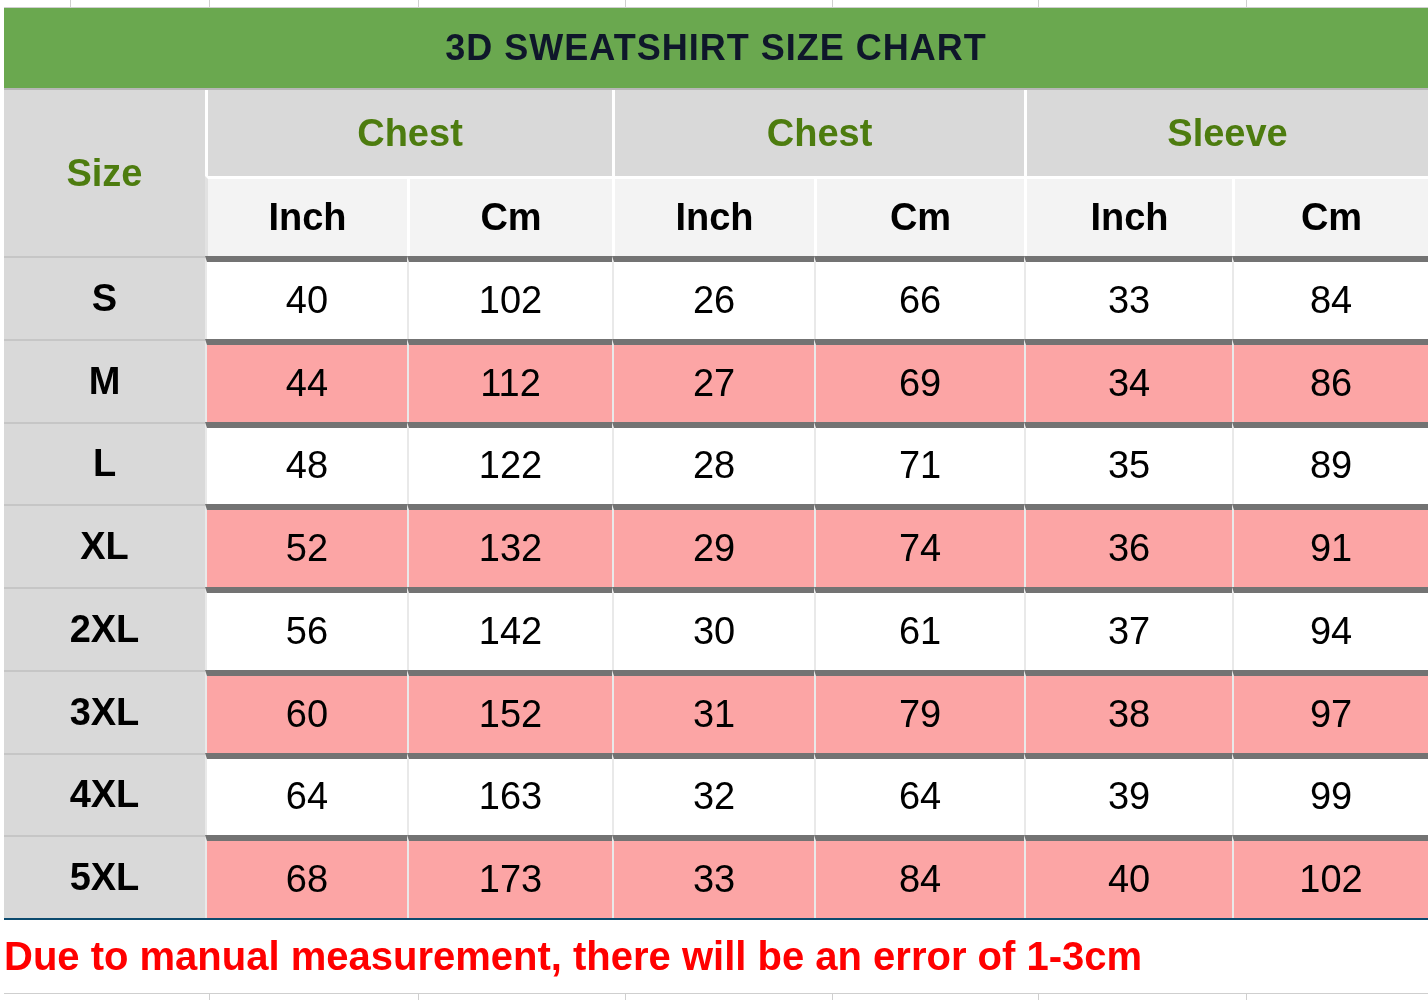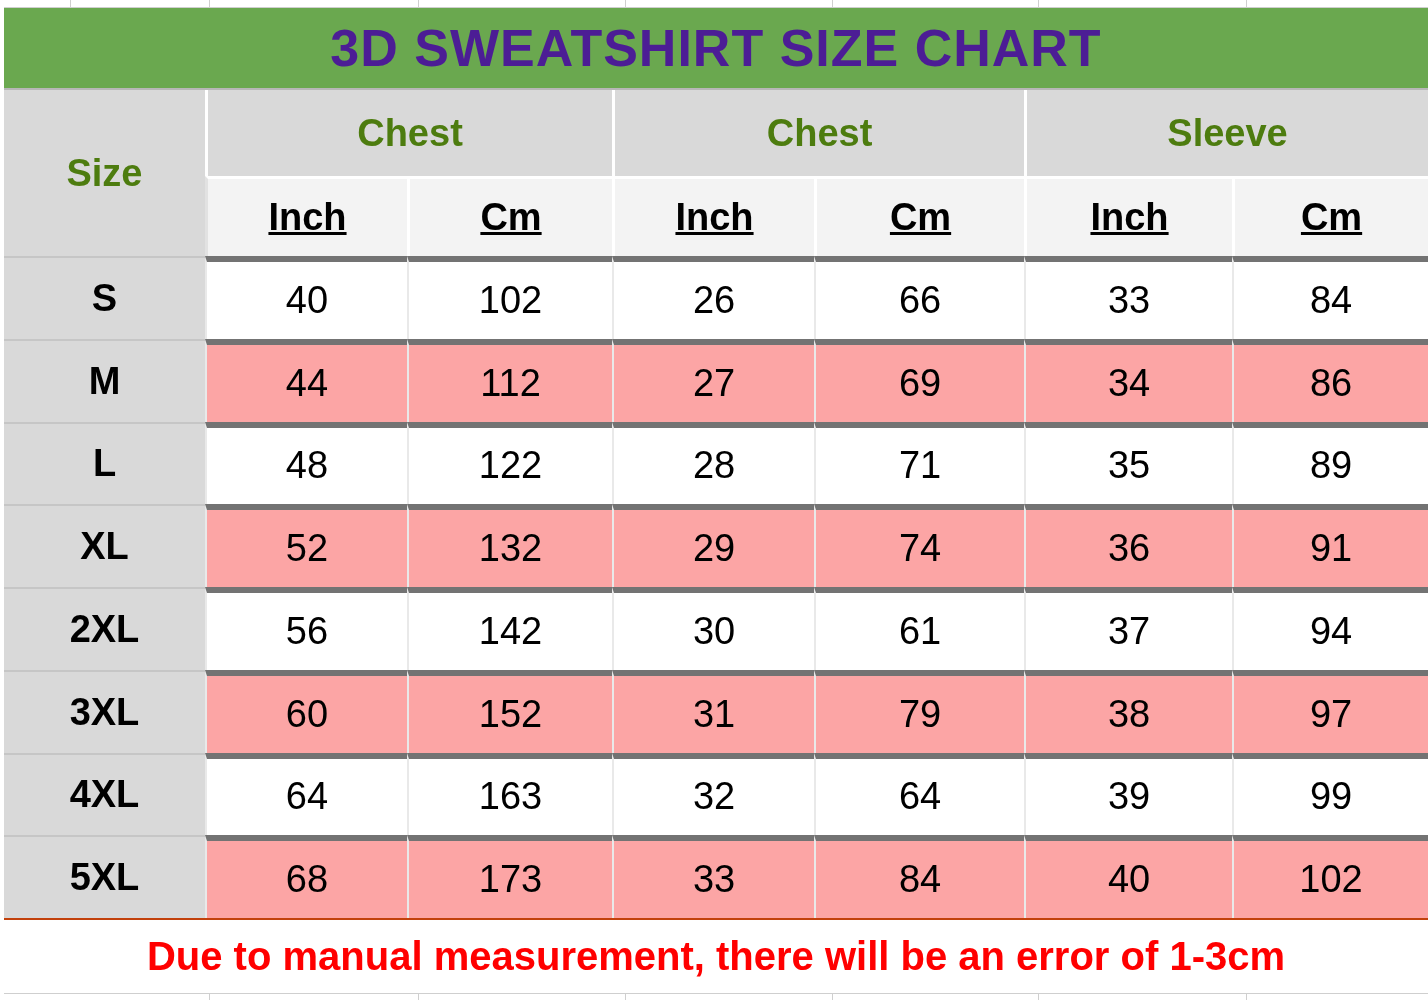--- a/index.html
+++ b/index.html
@@ -34,22 +34,22 @@
   .banner {
     width: 1424px;
     height: 82px;
     background: #6aa84f;
     border-bottom: 2px solid #b7b7b7;
     display: flex;
     align-items: center;
     justify-content: center;
   }
   .banner .title {
-    color: #4c1d95;
-    font-size: 52px;
+    color: #0f172a;
+    font-size: 36px;
     font-weight: bold;
     letter-spacing: 1px;
     white-space: nowrap;
   }
 
   
   table.size-chart {
     width: 1424px;
     table-layout: fixed;
     border-collapse: separate;
@@ -78,21 +78,20 @@
     color: #4d7c0f;
     border-left: 3px solid #ffffff;
   }
   th.unit-head {
     background: #f3f3f3;
     font-size: 38px;
     font-weight: bold;
     color: #000;
     border-left: 3px solid #ffffff;
     border-top: 3px solid #ffffff;
-    text-decoration: underline;
   }
   th.unit-head.first { border-left: 3px solid #e2e2e2; }
 
   td.size-label {
     background: #d9d9d9;
     font-size: 38px;
     font-weight: bold;
     color: #000;
     border-top: 2px solid #c6c6c6;
   }
@@ -104,24 +103,23 @@
     border-left: 2px solid #e9e9e9;
   }
   tr.data-row.odd  td.val { background: #ffffff; }
   tr.data-row.even td.val { background: #fca5a5; }
 
   
   .note-row {
     width: 1424px;
     height: 75px;
     background: #ffffff;
-    border-top: 2px solid #c2410c;
+    border-top: 2px solid #0c4a6e;
     display: flex;
     align-items: center;
-    justify-content: center;
   }
   .note-row .note-text {
     color: #ff0000;
     font-size: 40px;
     font-weight: bold;
     white-space: nowrap;
   }
 </style>
 </head>
 <body>

